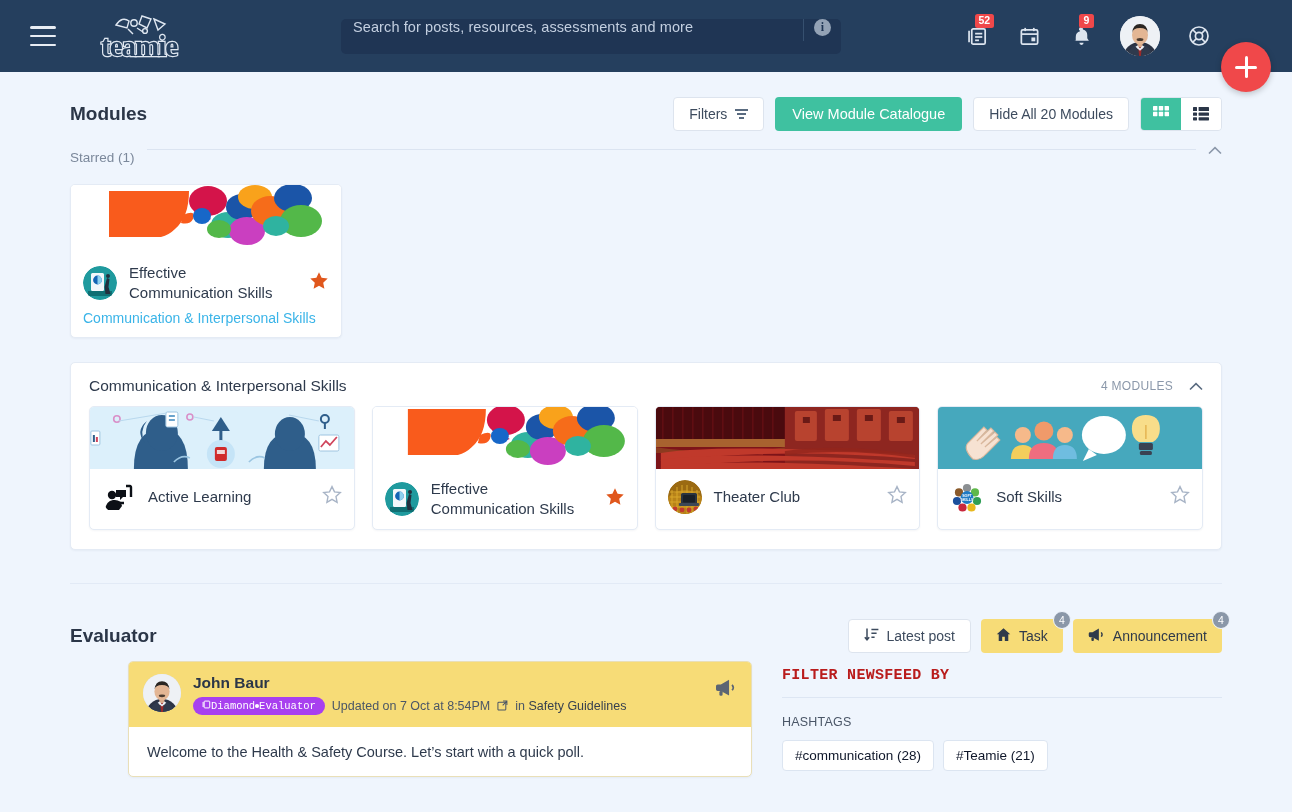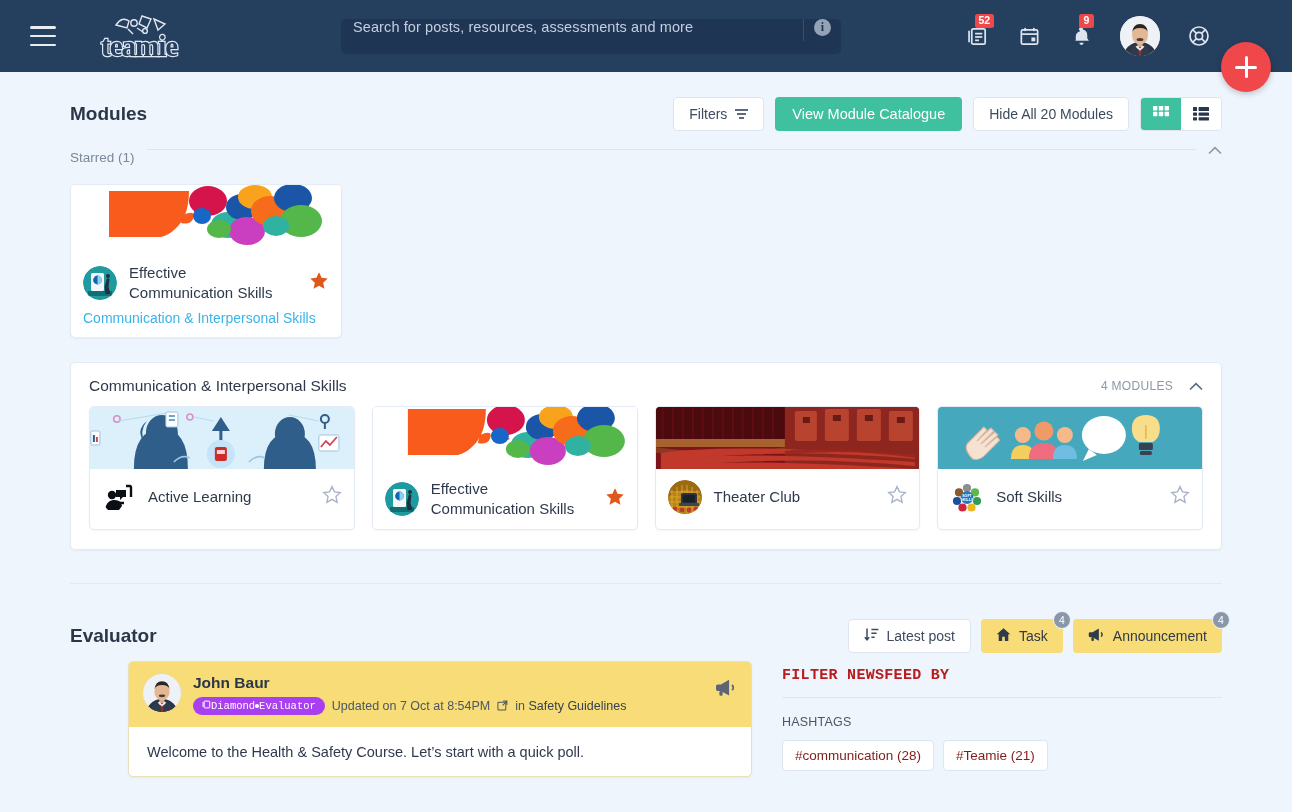--- a/index.html
+++ b/index.html
@@ -214,21 +214,21 @@
   .p-in b { font-weight: normal; color:#38414f; }
   .megaphone { margin-left:auto; cursor:pointer; padding-top: 4px; }
   .post-text { padding: 17px 18px 16px; font-size: 14.5px; color:#2e3a4c; }
 
   .fnb-title { font-size: 15px; font-weight:bold; color:#b91c1c; letter-spacing:.3px;font-family:Liberation Mono, monospace; }
   .fnb-rule { height:1px; background:#dde6f3; margin: 13px 0 17px; }
   .fnb-sub { font-size: 12.5px; color:#4a5667; letter-spacing:.2px; }
   .tags { display:flex; flex-wrap:wrap; gap: 9px; margin-top: 11px; }
   .tag {
     background:#fff; border:1px solid #dce5f1; border-radius:4px;
-    font-size: 13.5px; color:#7f1d1d; padding: 7px 12px; cursor:pointer;
+    font-size: 13.5px; color:#0f172a; padding: 7px 12px; cursor:pointer;
     white-space:nowrap;
   }
 </style>
 </head>
 <body>
 
 <div class="screen">
 
   <div class="topnav">
 

